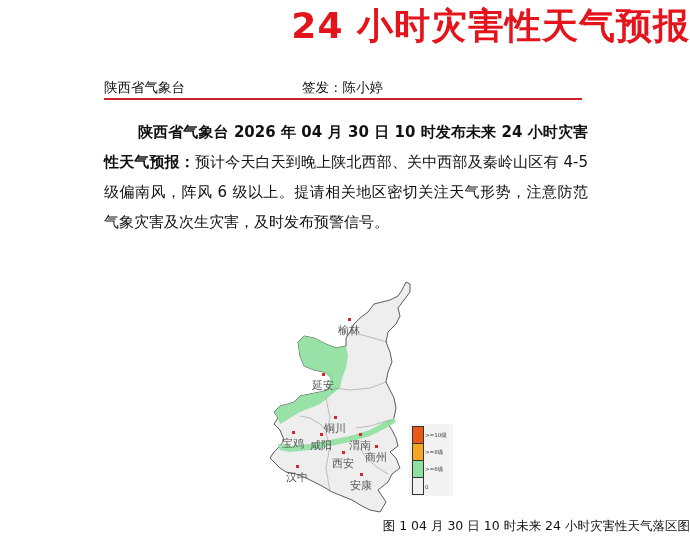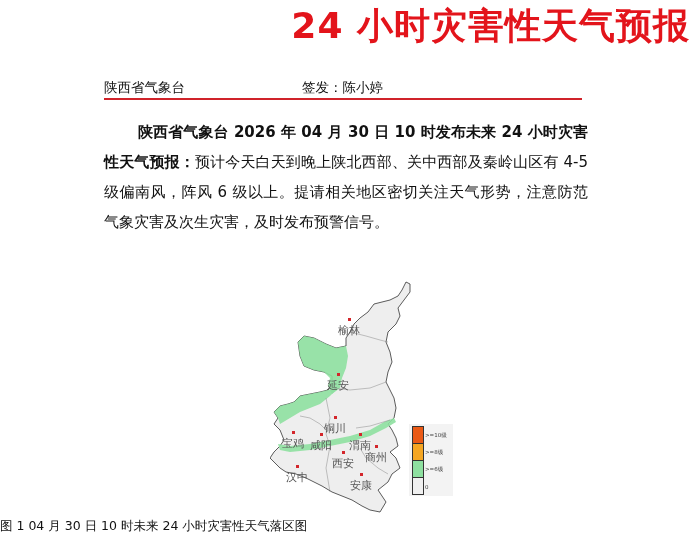--- a/index.html
+++ b/index.html
@@ -9,21 +9,21 @@
            color:#e3141b; font-size:36px; font-weight:bold; letter-spacing:1px; line-height:44px; }
   .meta { position:absolute; left:104px; top:76px; width:474px; height:22px;
           font-size:13.5px; line-height:22px; white-space:nowrap; }
   .meta span { position:absolute; top:0; }
   .meta-rule { position:absolute; left:104px; top:98px; width:478px; height:2px; background:#d0232a; }
   .body-text { position:absolute; left:104px; top:117px; width:484px;
                font-size:15px; line-height:30px; }
   .body-text p { margin:0; text-indent:34px; text-align:justify; }
   .body-text .lead { font-weight:bold; }
   .map { position:absolute; left:270px; top:278px; width:200px; height:235px; }
-  .caption { position:absolute; left:0; top:517px; width:690px; text-align:left; font-size:12.5px; line-height:18px; }
+  .caption { position:absolute; left:0; top:517px; width:690px; text-align:right; font-size:12.5px; line-height:18px; }
   .city { position:absolute; font-size:11px; color:#555; white-space:nowrap; }
   .city::before { content:""; position:absolute; left:50%; top:-5px; width:3px; height:3px; margin-left:-1.5px; background:#d3262b; }
   .legend { position:absolute; left:409px; top:424px; width:44px; height:72px; background:#f3f3f3; }
   .legend .sw { position:absolute; left:3px; width:10px; border:1px solid #333; }
   .legend .lb { position:absolute; left:16px; font-size:5.5px; color:#444; }
 </style>
 </head>
 <body>
 
 <div class="title">24 小时灾害性天气预报</div>
@@ -50,21 +50,21 @@
     <path d="M80,54 L96,58 L110,62 L118,64" fill="none" stroke="#888" stroke-width="0.5"></path>
     <path d="M64,110 L80,112 L100,110 L116,104" fill="none" stroke="#888" stroke-width="0.5"></path>
     <path d="M30,138 L40,140 L50,146 L56,152" fill="none" stroke="#888" stroke-width="0.5"></path>
     <path d="M56,120 L60,140 L56,156 L60,168" fill="none" stroke="#888" stroke-width="0.5"></path>
     <path d="M86,150 L100,148 L120,142" fill="none" stroke="#888" stroke-width="0.5"></path>
     <path d="M60,168 L56,190 L60,214" fill="none" stroke="#888" stroke-width="0.5"></path>
     <path d="M90,170 L96,180 L108,190 L118,196" fill="none" stroke="#888" stroke-width="0.5"></path>
   </svg>
   <div>
     <span class="city" style="left:68px;top:45px">榆林</span>
-    <span class="city" style="left:57px;top:100px">延安</span>
+    <span class="city" style="left:42px;top:100px">延安</span>
     <span class="city" style="left:54px;top:143px">铜川</span>
     <span class="city" style="left:79px;top:160px">渭南</span>
     <span class="city" style="left:12px;top:158px">宝鸡</span>
     <span class="city" style="left:40px;top:160px">咸阳</span>
     <span class="city" style="left:62px;top:178px">西安</span>
     <span class="city" style="left:95px;top:172px">商州</span>
     <span class="city" style="left:16px;top:192px">汉中</span>
     <span class="city" style="left:80px;top:200px">安康</span>
   </div>
 </div>

